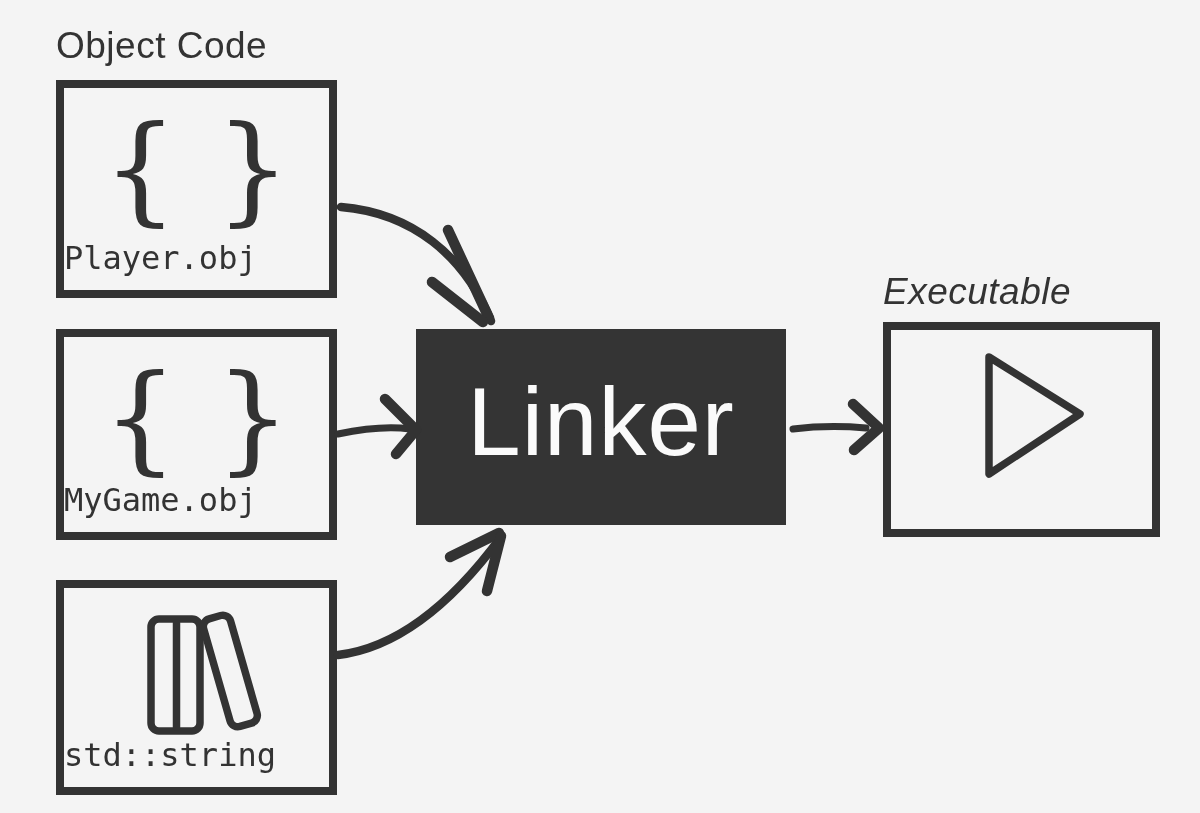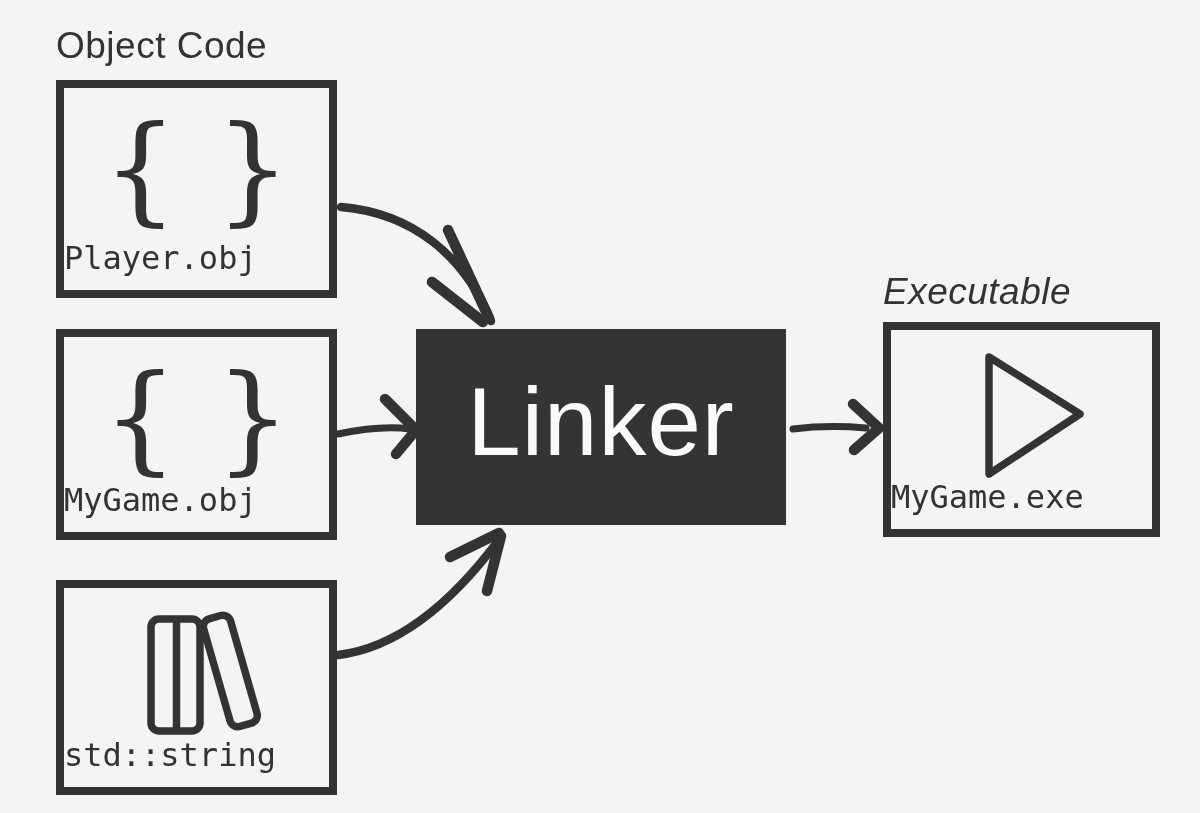--- a/index.html
+++ b/index.html
@@ -129,21 +129,20 @@
   <div class="linker-box">
     <span class="linker-label">Linker</span>
   </div>
 
   <div class="group-label" style="left:883px; top:272px; width:277px;font-style:italic;">Executable</div>
 
   <div class="node-box" style="left:883px; top:322px; width:277px; height:215px;">
     <svg class="icon-svg" style="left:91px; top:20px;" width="106" height="132" viewBox="0 0 106 132">
       <path class="stroke play-path" d="M 7 7 L 98 64 L 7 124 Z"></path>
     </svg>
-    <div class="file-label">MyGame.exe</div>
   </div>
 
   <svg class="arrow-layer" viewBox="0 0 1200 813">
     <g>
       <path class="shaft" d="M 341 207 C 412 213, 464 255, 491 321"></path>
       <path class="head" d="M 448 230 L 489 318"></path>
       <path class="head" d="M 432 282 L 483 322"></path>
     </g>
     <g>
       <path class="shaft-thin" d="M 338 434 C 362 429, 388 426, 410 429"></path>

